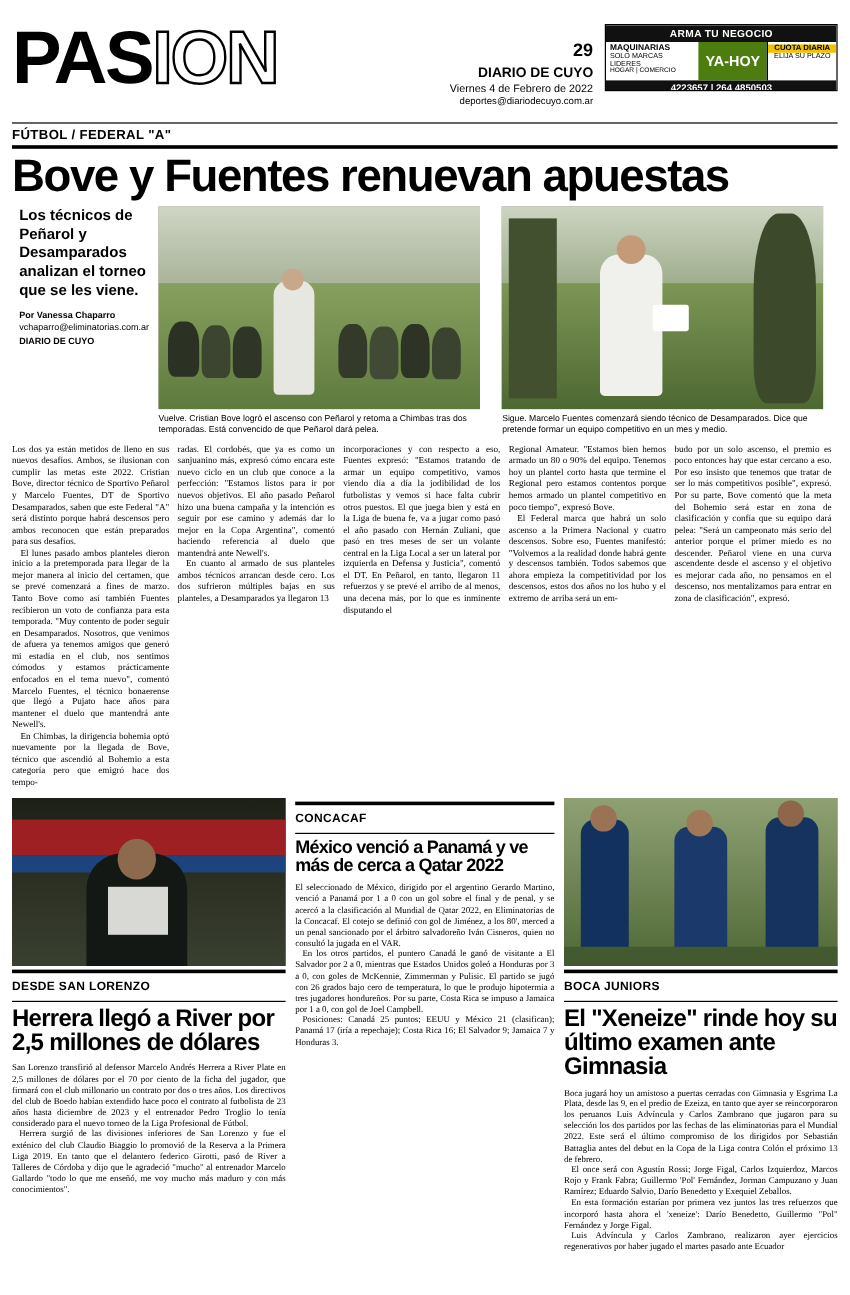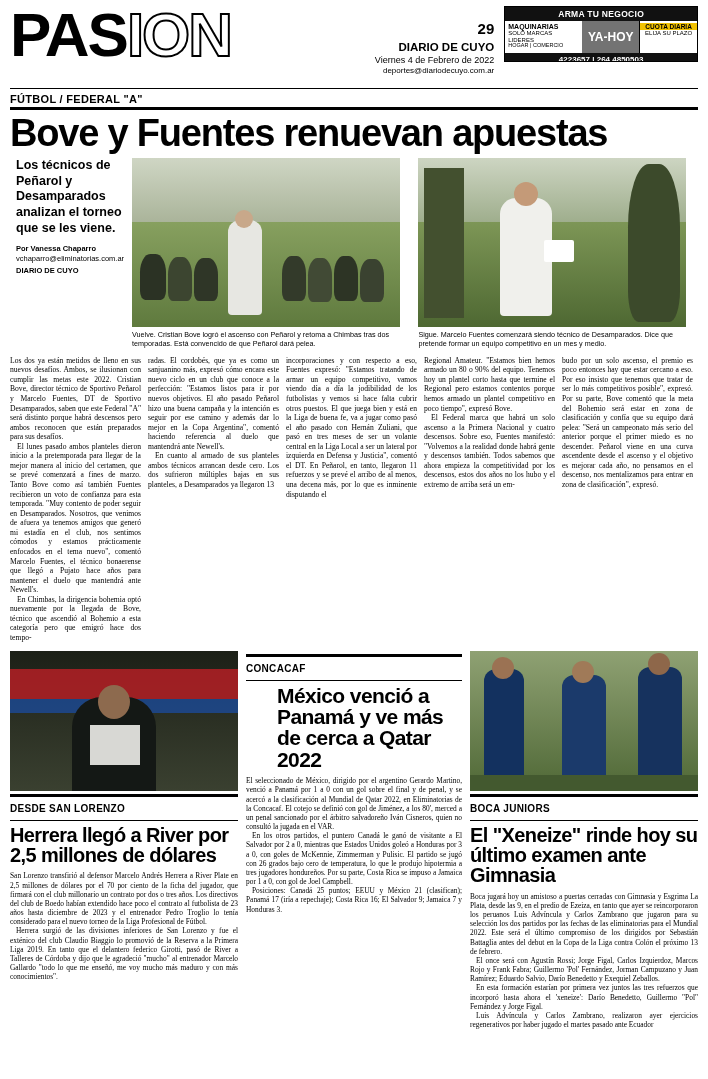--- a/index.html
+++ b/index.html
@@ -5,21 +5,21 @@
   * { box-sizing: border-box; }
   html, body { margin:0; padding:0; }
   body {
     width: 708px;
     height: 1079px;
     background: #fff;
     font-family: "Liberation Serif", serif;
     color: #000;
     overflow: hidden;
   }
-  .page { width:708px; height:1079px; position:relative; padding: 6px 10px 0 10px; }
+  .page { width:708px; height:1079px; position:relative; padding: 20px 10px 0 10px; }
 
   
   .masthead { display:flex; align-items:flex-start; height:78px; }
   .logo-box { width: 330px; }
   .logo {
     font-family: "Liberation Sans", sans-serif;
     font-weight: bold;
     font-size: 62px;
     letter-spacing: -2px;
     line-height: 0.95;
@@ -47,21 +47,21 @@
     width: 196px; height: 56px; margin-left:auto; position:relative;
     border:1px solid #000; background:#fff; overflow:hidden;
     font-family:"Liberation Sans", sans-serif;
   }
   .ad-top { background:#111; color:#fff; font-size:8.5px; font-weight:bold; text-align:center; padding:2px 0; letter-spacing:.3px;}
   .ad-mid { display:flex; height:32px; }
   .ad-brand { flex:1.25; padding:2px 3px; }
   .ad-brand .b1 { font-size:7px; font-weight:bold; line-height:1.05;}
   .ad-brand .b2 { font-size:6px; line-height:1.05; }
   .ad-brand .b3 { font-size:5.5px; line-height:1.05; }
-  .ad-yah { flex:1; background:#737373; color:#fff; font-size:12px; font-weight:bold; display:flex; align-items:center; justify-content:center; line-height:1;}
+  .ad-yah { flex:1; background:#4d7c0f; color:#fff; font-size:12px; font-weight:bold; display:flex; align-items:center; justify-content:center; line-height:1;}
   .ad-right { flex:1; font-size:6px; text-align:center; border-left:1px solid #000; padding-top:2px;}
   .ad-cuota { background:#f2c200; font-weight:bold; font-size:6.5px; }
   .ad-bottom { background:#111; color:#fff; font-size:8px; font-weight:bold; text-align:center; padding:2px 0; }
 
   
   .rule { border-top:1px solid #000; margin:4px 0; }
   .rule-thick { border-top:3px solid #000; }
   .kicker {
     font-family:"Liberation Sans", sans-serif;
     font-size:11px; font-weight:bold; letter-spacing:.3px; margin: 4px 0 2px 0;
@@ -116,21 +116,21 @@
     font-family:"Liberation Sans", sans-serif;
     font-size:10px; font-weight:bold; letter-spacing:.3px;
     padding:2px 0 2px 0;
   }
   .sec-bar { border-top:2px solid #000; border-bottom:1px solid #000; margin:3px 0 4px 0; }
   .subhead {
     font-family:"Liberation Sans", sans-serif;
     font-weight:bold; font-size:20px; line-height:1.02; letter-spacing:-0.6px;
     margin: 2px 0 6px 0;
   }
-  .subhead.mid { font-size:21px;margin-left:31px; }
+  .subhead.mid { font-size:15px; }
   .btext { font-size:7.4px; line-height:1.24; text-align:justify; }
   .btext p { margin:0; text-indent:6px; }
   .btext p.first { text-indent:0; }
 </style>
 </head>
 <body>
 
 <div class="page">
 
   <div class="masthead">

